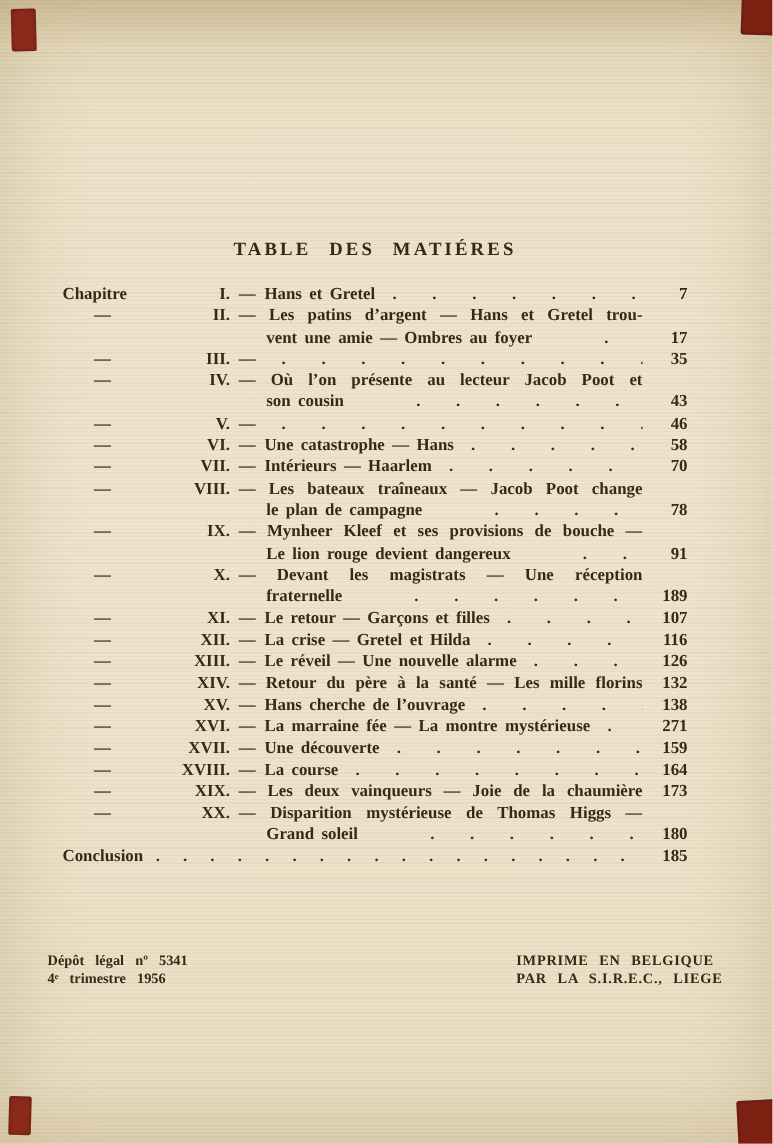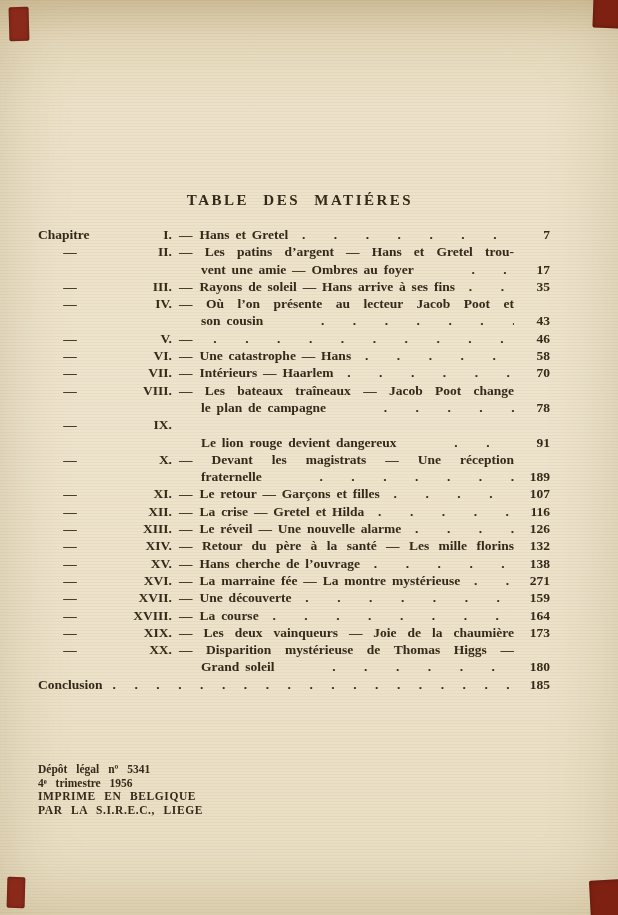--- a/index.html
+++ b/index.html
@@ -26,38 +26,38 @@
   .corner.br{right:-5px;bottom:-6px;width:33px;height:41px;background:#7e2113;transform:rotate(-3deg);}
 
   .title{
     position:absolute;top:192px;left:0;width:600px;margin:0;
     text-align:center;font-size:15px;letter-spacing:2.5px;word-spacing:8px;
   }
   .toc{
     position:absolute;top:226px;left:38px;width:512px;
     font-size:13.5px;line-height:17.3px;
   }
-  .row{display:flex;}
+  .row{display:flex;margin-left:12px;}
   .c-chap{flex:0 0 64px;text-align:center;white-space:nowrap;}
   .c-chap.head{text-align:left;}
   .c-num{flex:0 0 70px;text-align:right;white-space:nowrap;}
   .c-body{flex:1 1 auto;display:flex;min-width:0;padding-left:7px;word-spacing:2.5px;}
   .c-body .dash{margin-right:7px;flex:0 0 auto;}
   .c-body .txt{flex:0 0 auto;white-space:nowrap;}
   .c-body .leader{flex:1 1 auto;overflow:hidden;white-space:nowrap;letter-spacing:1px;}
   .c-body.cont{padding-left:29px;gap:44px;}
   .c-body.justify{display:block;text-align:justify;text-align-last:justify;white-space:nowrap;overflow:hidden;}
   .c-page{flex:0 0 36px;text-align:right;white-space:nowrap;}
   .row.conclusion .c-label{flex:0 0 auto;}
   .row.conclusion .leader{flex:1 1 auto;overflow:hidden;white-space:nowrap;letter-spacing:1px;padding-left:10px;}
 
   .footer{
     position:absolute;top:763px;left:38px;right:40px;
-    display:flex;justify-content:flex-end;
-    font-size:11.5px;line-height:13.5px;flex-direction:column;
+    display:flex;justify-content:space-between;
+    font-size:11.5px;line-height:13.5px;
   }
   .footer .left{word-spacing:6px;}
   .footer .right{word-spacing:5px;letter-spacing:.6px;}
 </style>
 </head>
 <body>
 
 <div class="scan">
   <div class="corner tl"></div>
   <div class="corner tr"></div>
@@ -90,21 +90,20 @@
           <span class="txt">vent une amie — Ombres au foyer</span>
           <span class="leader">&nbsp;&nbsp;.&nbsp;&nbsp;&nbsp;&nbsp;.&nbsp;&nbsp;&nbsp;&nbsp;.&nbsp;&nbsp;&nbsp;&nbsp;.&nbsp;&nbsp;&nbsp;&nbsp;.&nbsp;&nbsp;&nbsp;&nbsp;.&nbsp;&nbsp;&nbsp;&nbsp;.&nbsp;&nbsp;&nbsp;&nbsp;.&nbsp;&nbsp;&nbsp;&nbsp;.&nbsp;&nbsp;&nbsp;&nbsp;.&nbsp;&nbsp;&nbsp;&nbsp;.&nbsp;&nbsp;&nbsp;&nbsp;.&nbsp;&nbsp;&nbsp;&nbsp;.&nbsp;&nbsp;&nbsp;&nbsp;.&nbsp;&nbsp;&nbsp;&nbsp;.&nbsp;&nbsp;&nbsp;&nbsp;.&nbsp;&nbsp;&nbsp;&nbsp;.&nbsp;&nbsp;&nbsp;&nbsp;.&nbsp;&nbsp;&nbsp;&nbsp;.&nbsp;&nbsp;&nbsp;&nbsp;.&nbsp;&nbsp;&nbsp;&nbsp;.&nbsp;&nbsp;&nbsp;&nbsp;.&nbsp;&nbsp;&nbsp;&nbsp;.&nbsp;&nbsp;&nbsp;&nbsp;.&nbsp;&nbsp;&nbsp;&nbsp;.&nbsp;&nbsp;&nbsp;&nbsp;.&nbsp;&nbsp;&nbsp;&nbsp;.&nbsp;&nbsp;&nbsp;&nbsp;.&nbsp;&nbsp;&nbsp;&nbsp;.&nbsp;&nbsp;&nbsp;&nbsp;.&nbsp;&nbsp;&nbsp;&nbsp;.&nbsp;&nbsp;&nbsp;&nbsp;.&nbsp;&nbsp;&nbsp;&nbsp;.&nbsp;&nbsp;&nbsp;&nbsp;.&nbsp;&nbsp;&nbsp;&nbsp;.&nbsp;&nbsp;&nbsp;&nbsp;.&nbsp;&nbsp;&nbsp;&nbsp;.&nbsp;&nbsp;&nbsp;&nbsp;.&nbsp;&nbsp;&nbsp;&nbsp;.&nbsp;&nbsp;&nbsp;&nbsp;.&nbsp;&nbsp;&nbsp;&nbsp;</span>
         </span>
         <span class="c-page">17</span>
       </div>
       <div class="row">
         <span class="c-chap">—</span>
         <span class="c-num">III.</span>
         <span class="c-body">
           <span class="dash">—</span>
-          <span class="txt">Rayons de soleil — Hans arrive à ses fins</span>
           <span class="leader">&nbsp;&nbsp;.&nbsp;&nbsp;&nbsp;&nbsp;.&nbsp;&nbsp;&nbsp;&nbsp;.&nbsp;&nbsp;&nbsp;&nbsp;.&nbsp;&nbsp;&nbsp;&nbsp;.&nbsp;&nbsp;&nbsp;&nbsp;.&nbsp;&nbsp;&nbsp;&nbsp;.&nbsp;&nbsp;&nbsp;&nbsp;.&nbsp;&nbsp;&nbsp;&nbsp;.&nbsp;&nbsp;&nbsp;&nbsp;.&nbsp;&nbsp;&nbsp;&nbsp;.&nbsp;&nbsp;&nbsp;&nbsp;.&nbsp;&nbsp;&nbsp;&nbsp;.&nbsp;&nbsp;&nbsp;&nbsp;.&nbsp;&nbsp;&nbsp;&nbsp;.&nbsp;&nbsp;&nbsp;&nbsp;.&nbsp;&nbsp;&nbsp;&nbsp;.&nbsp;&nbsp;&nbsp;&nbsp;.&nbsp;&nbsp;&nbsp;&nbsp;.&nbsp;&nbsp;&nbsp;&nbsp;.&nbsp;&nbsp;&nbsp;&nbsp;.&nbsp;&nbsp;&nbsp;&nbsp;.&nbsp;&nbsp;&nbsp;&nbsp;.&nbsp;&nbsp;&nbsp;&nbsp;.&nbsp;&nbsp;&nbsp;&nbsp;.&nbsp;&nbsp;&nbsp;&nbsp;.&nbsp;&nbsp;&nbsp;&nbsp;.&nbsp;&nbsp;&nbsp;&nbsp;.&nbsp;&nbsp;&nbsp;&nbsp;.&nbsp;&nbsp;&nbsp;&nbsp;.&nbsp;&nbsp;&nbsp;&nbsp;.&nbsp;&nbsp;&nbsp;&nbsp;.&nbsp;&nbsp;&nbsp;&nbsp;.&nbsp;&nbsp;&nbsp;&nbsp;.&nbsp;&nbsp;&nbsp;&nbsp;.&nbsp;&nbsp;&nbsp;&nbsp;.&nbsp;&nbsp;&nbsp;&nbsp;.&nbsp;&nbsp;&nbsp;&nbsp;.&nbsp;&nbsp;&nbsp;&nbsp;.&nbsp;&nbsp;&nbsp;&nbsp;.&nbsp;&nbsp;&nbsp;&nbsp;</span>
         </span>
         <span class="c-page">35</span>
       </div>
       <div class="row">
         <span class="c-chap">—</span>
         <span class="c-num">IV.</span>
         <span class="c-body justify">— Où l’on présente au lecteur Jacob Poot et</span>
         <span class="c-page"></span>
       </div>
@@ -157,20 +156,21 @@
         <span class="c-num"></span>
         <span class="c-body cont">
           <span class="txt">le plan de campagne</span>
           <span class="leader">&nbsp;&nbsp;.&nbsp;&nbsp;&nbsp;&nbsp;.&nbsp;&nbsp;&nbsp;&nbsp;.&nbsp;&nbsp;&nbsp;&nbsp;.&nbsp;&nbsp;&nbsp;&nbsp;.&nbsp;&nbsp;&nbsp;&nbsp;.&nbsp;&nbsp;&nbsp;&nbsp;.&nbsp;&nbsp;&nbsp;&nbsp;.&nbsp;&nbsp;&nbsp;&nbsp;.&nbsp;&nbsp;&nbsp;&nbsp;.&nbsp;&nbsp;&nbsp;&nbsp;.&nbsp;&nbsp;&nbsp;&nbsp;.&nbsp;&nbsp;&nbsp;&nbsp;.&nbsp;&nbsp;&nbsp;&nbsp;.&nbsp;&nbsp;&nbsp;&nbsp;.&nbsp;&nbsp;&nbsp;&nbsp;.&nbsp;&nbsp;&nbsp;&nbsp;.&nbsp;&nbsp;&nbsp;&nbsp;.&nbsp;&nbsp;&nbsp;&nbsp;.&nbsp;&nbsp;&nbsp;&nbsp;.&nbsp;&nbsp;&nbsp;&nbsp;.&nbsp;&nbsp;&nbsp;&nbsp;.&nbsp;&nbsp;&nbsp;&nbsp;.&nbsp;&nbsp;&nbsp;&nbsp;.&nbsp;&nbsp;&nbsp;&nbsp;.&nbsp;&nbsp;&nbsp;&nbsp;.&nbsp;&nbsp;&nbsp;&nbsp;.&nbsp;&nbsp;&nbsp;&nbsp;.&nbsp;&nbsp;&nbsp;&nbsp;.&nbsp;&nbsp;&nbsp;&nbsp;.&nbsp;&nbsp;&nbsp;&nbsp;.&nbsp;&nbsp;&nbsp;&nbsp;.&nbsp;&nbsp;&nbsp;&nbsp;.&nbsp;&nbsp;&nbsp;&nbsp;.&nbsp;&nbsp;&nbsp;&nbsp;.&nbsp;&nbsp;&nbsp;&nbsp;.&nbsp;&nbsp;&nbsp;&nbsp;.&nbsp;&nbsp;&nbsp;&nbsp;.&nbsp;&nbsp;&nbsp;&nbsp;.&nbsp;&nbsp;&nbsp;&nbsp;.&nbsp;&nbsp;&nbsp;&nbsp;</span>
         </span>
         <span class="c-page">78</span>
       </div>
       <div class="row">
         <span class="c-chap">—</span>
         <span class="c-num">IX.</span>
+        <span class="c-body justify">— Mynheer Kleef et ses provisions de bouche —</span>
         <span class="c-page"></span>
       </div>
       <div class="row">
         <span class="c-chap"></span>
         <span class="c-num"></span>
         <span class="c-body cont">
           <span class="txt">Le lion rouge devient dangereux</span>
           <span class="leader">&nbsp;&nbsp;.&nbsp;&nbsp;&nbsp;&nbsp;.&nbsp;&nbsp;&nbsp;&nbsp;.&nbsp;&nbsp;&nbsp;&nbsp;.&nbsp;&nbsp;&nbsp;&nbsp;.&nbsp;&nbsp;&nbsp;&nbsp;.&nbsp;&nbsp;&nbsp;&nbsp;.&nbsp;&nbsp;&nbsp;&nbsp;.&nbsp;&nbsp;&nbsp;&nbsp;.&nbsp;&nbsp;&nbsp;&nbsp;.&nbsp;&nbsp;&nbsp;&nbsp;.&nbsp;&nbsp;&nbsp;&nbsp;.&nbsp;&nbsp;&nbsp;&nbsp;.&nbsp;&nbsp;&nbsp;&nbsp;.&nbsp;&nbsp;&nbsp;&nbsp;.&nbsp;&nbsp;&nbsp;&nbsp;.&nbsp;&nbsp;&nbsp;&nbsp;.&nbsp;&nbsp;&nbsp;&nbsp;.&nbsp;&nbsp;&nbsp;&nbsp;.&nbsp;&nbsp;&nbsp;&nbsp;.&nbsp;&nbsp;&nbsp;&nbsp;.&nbsp;&nbsp;&nbsp;&nbsp;.&nbsp;&nbsp;&nbsp;&nbsp;.&nbsp;&nbsp;&nbsp;&nbsp;.&nbsp;&nbsp;&nbsp;&nbsp;.&nbsp;&nbsp;&nbsp;&nbsp;.&nbsp;&nbsp;&nbsp;&nbsp;.&nbsp;&nbsp;&nbsp;&nbsp;.&nbsp;&nbsp;&nbsp;&nbsp;.&nbsp;&nbsp;&nbsp;&nbsp;.&nbsp;&nbsp;&nbsp;&nbsp;.&nbsp;&nbsp;&nbsp;&nbsp;.&nbsp;&nbsp;&nbsp;&nbsp;.&nbsp;&nbsp;&nbsp;&nbsp;.&nbsp;&nbsp;&nbsp;&nbsp;.&nbsp;&nbsp;&nbsp;&nbsp;.&nbsp;&nbsp;&nbsp;&nbsp;.&nbsp;&nbsp;&nbsp;&nbsp;.&nbsp;&nbsp;&nbsp;&nbsp;.&nbsp;&nbsp;&nbsp;&nbsp;.&nbsp;&nbsp;&nbsp;&nbsp;</span>
         </span>
         <span class="c-page">91</span>

